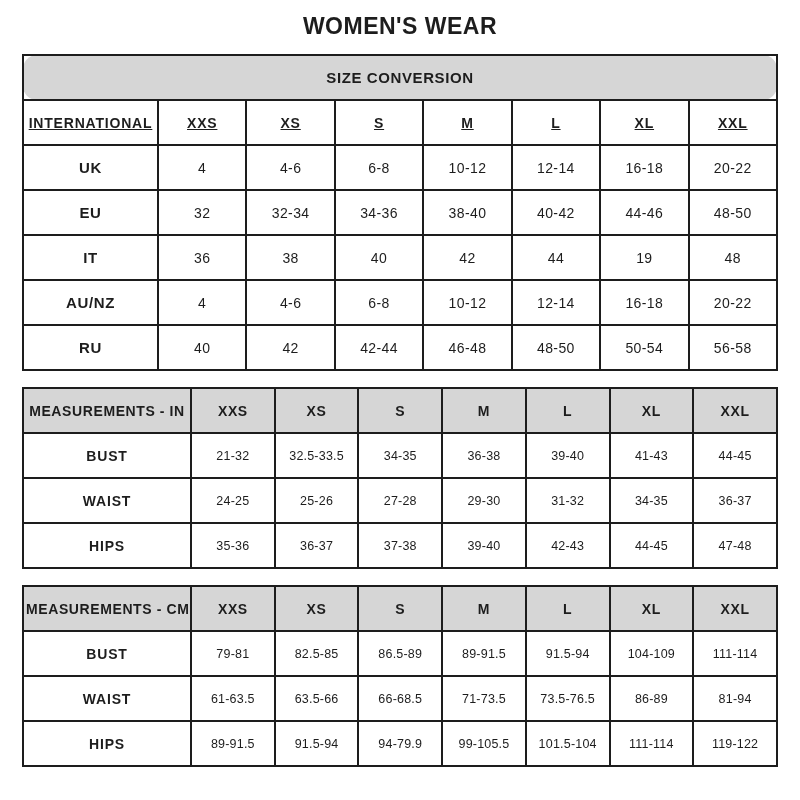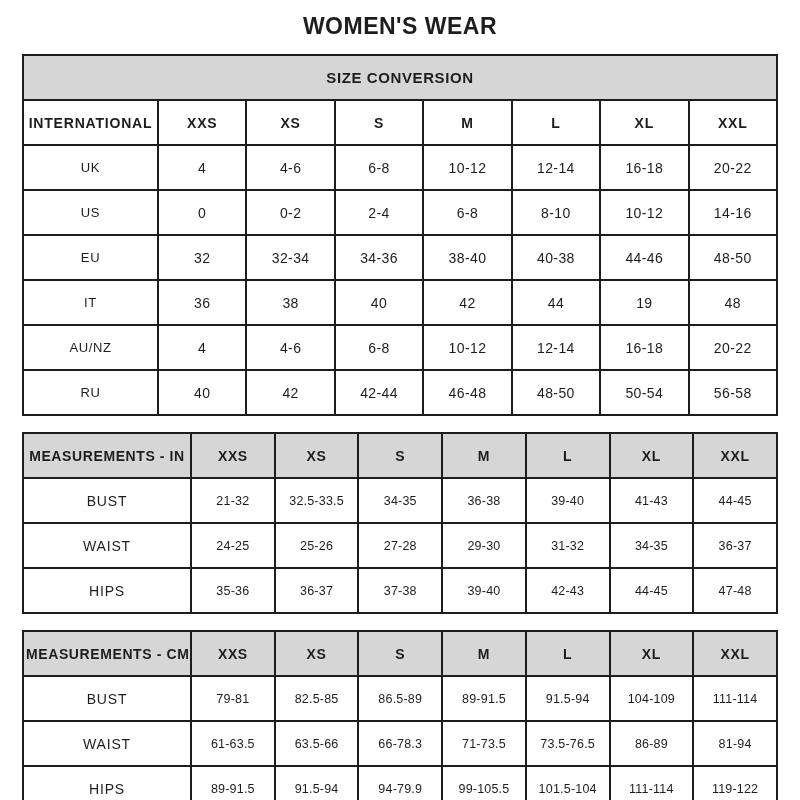--- a/index.html
+++ b/index.html
@@ -39,47 +39,49 @@
     padding: 0 2px;
     overflow: hidden;
     white-space: nowrap;
   }
   tr { height: 45px; }
   .banner {
     background: #d6d6d6;
     font-size: 15px;
     font-weight: 700;
     letter-spacing: 0.6px;
+    border-radius: 14px;
   }
   .conv .cols th {
     background: #ffffff;
     font-size: 14px;
     font-weight: 600;
     letter-spacing: 0.8px;
+    text-decoration: underline;
   }
   .conv tbody th {
-    font-size: 13px;
-    font-weight: 400;
+    font-size: 15px;
+    font-weight: 700;
     letter-spacing: 0.6px;
   }
   .conv tbody td {
     font-size: 14px;
     font-weight: 500;
     letter-spacing: 0.4px;
   }
   .meas { margin-top: 16px; }
   .meas thead th {
     background: #d6d6d6;
     font-size: 14px;
     font-weight: 700;
     letter-spacing: 0.6px;
   }
   .meas tbody th {
     font-size: 14px;
-    font-weight: 400;
+    font-weight: 700;
     letter-spacing: 0.8px;
   }
   .meas tbody td {
     font-size: 12.5px;
     font-weight: 400;
     letter-spacing: 0.2px;
   }
   col.c-label { width: 135px; }
   col.m-label { width: 168px; }
 </style>
@@ -121,36 +123,26 @@
         <th>UK</th>
         <td>4</td>
         <td>4-6</td>
         <td>6-8</td>
         <td>10-12</td>
         <td>12-14</td>
         <td>16-18</td>
         <td>20-22</td>
       </tr>
       <tr>
-        <th>US</th>
-        <td>0</td>
-        <td>0-2</td>
-        <td>2-4</td>
-        <td>6-8</td>
-        <td>8-10</td>
-        <td>10-12</td>
-        <td>14-16</td>
-      </tr>
-      <tr>
         <th>EU</th>
         <td>32</td>
         <td>32-34</td>
         <td>34-36</td>
         <td>38-40</td>
-        <td>40-38</td>
+        <td>40-42</td>
         <td>44-46</td>
         <td>48-50</td>
       </tr>
       <tr>
         <th>IT</th>
         <td>36</td>
         <td>38</td>
         <td>40</td>
         <td>42</td>
         <td>44</td>
@@ -268,21 +260,21 @@
         <td>86.5-89</td>
         <td>89-91.5</td>
         <td>91.5-94</td>
         <td>104-109</td>
         <td>111-114</td>
       </tr>
       <tr>
         <th>WAIST</th>
         <td>61-63.5</td>
         <td>63.5-66</td>
-        <td>66-78.3</td>
+        <td>66-68.5</td>
         <td>71-73.5</td>
         <td>73.5-76.5</td>
         <td>86-89</td>
         <td>81-94</td>
       </tr>
       <tr>
         <th>HIPS</th>
         <td>89-91.5</td>
         <td>91.5-94</td>
         <td>94-79.9</td>

